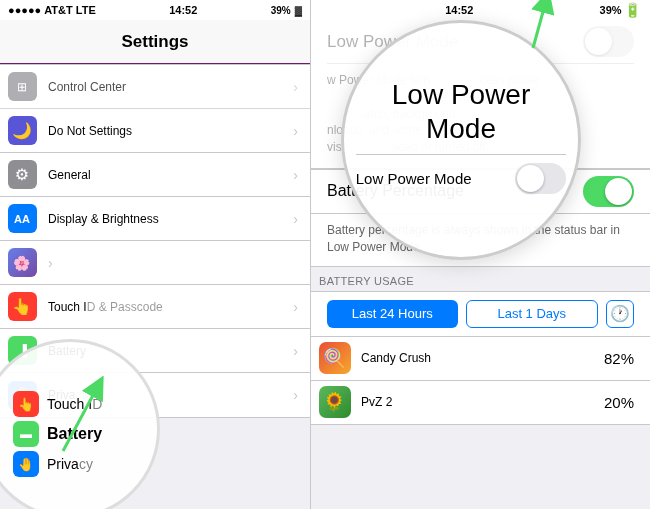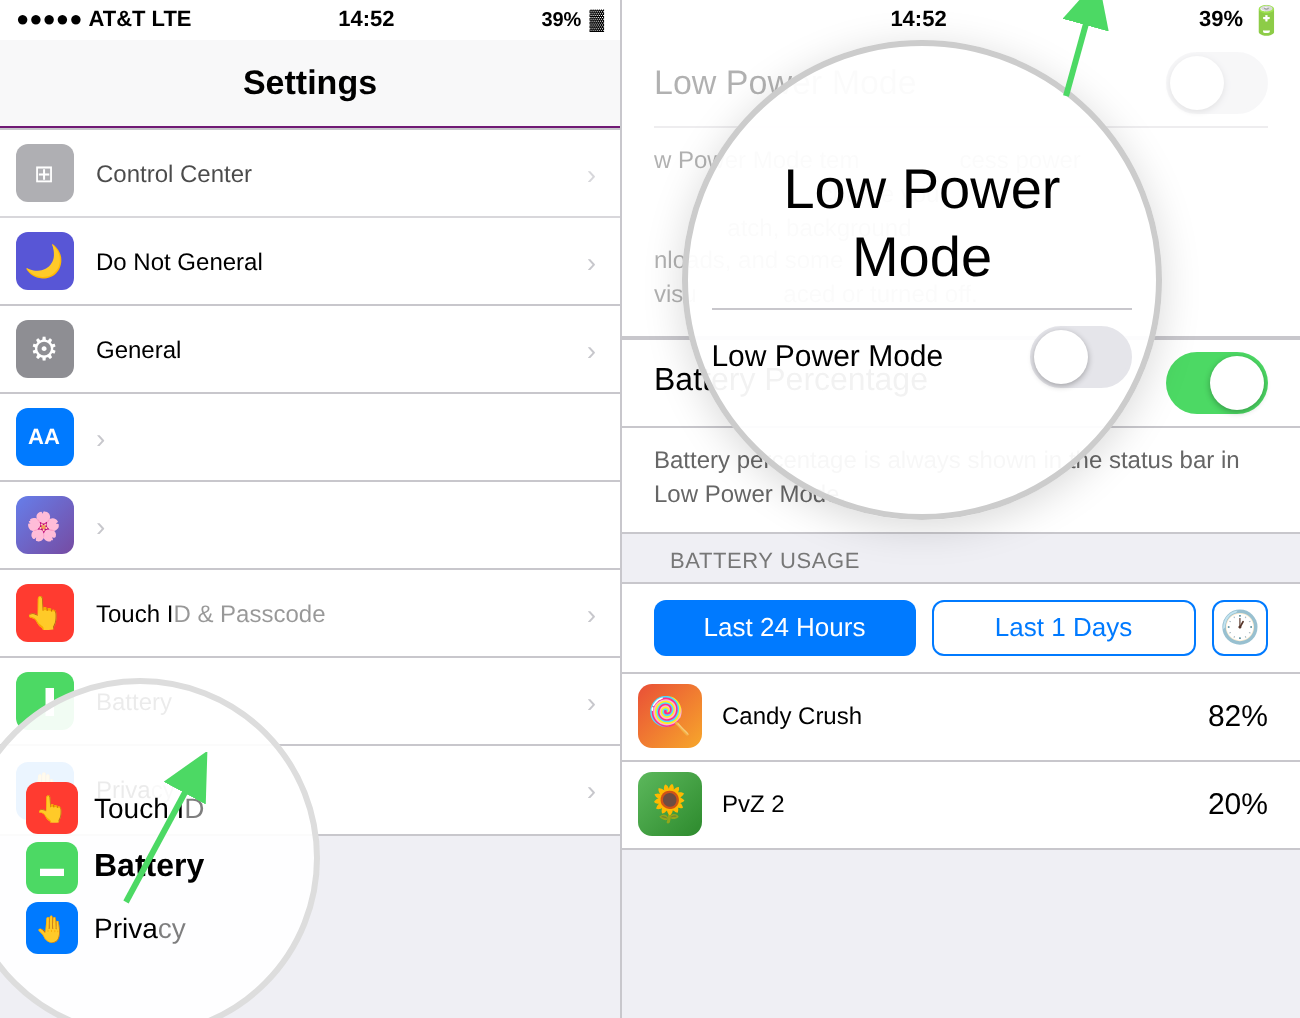--- a/index.html
+++ b/index.html
@@ -240,21 +240,21 @@
       font-size: 12px;
       color: #666;
       padding: 8px 16px 10px 16px;
       line-height: 1.4;
     }
 
     
     .section-header {
       font-size: 11px;
       color: #777;
-      padding: 8px 16px 4px 24px;
+      padding: 8px 16px 4px 8px;
       letter-spacing: 0.3px;
       text-transform: uppercase;
     }
 
     .usage-tabs-row {
       background: #fff;
       display: flex;
       align-items: center;
       padding: 8px 16px;
       gap: 8px;
@@ -388,40 +388,41 @@
         <span class="item-label">Control Center</span>
         <span class="item-chevron">›</span>
       </div>
 
       <div class="settings-item">
         <div class="item-icon">
           <div class="icon-box" style="background:#5856d6;">
             <span style="font-size:16px;">🌙</span>
           </div>
         </div>
-        <span class="item-label">Do Not General</span>
+        <span class="item-label">Do Not Settings</span>
         <span class="item-chevron">›</span>
       </div>
 
       <div class="settings-item">
         <div class="item-icon">
           <div class="icon-box" style="background:#8e8e93;">
             <span style="font-size:16px;">⚙</span>
           </div>
         </div>
         <span class="item-label">General</span>
         <span class="item-chevron">›</span>
       </div>
 
       <div class="settings-item">
         <div class="item-icon">
           <div class="icon-box" style="background:#007aff; font-size:11px; font-weight:700;">
             <span>AA</span>
           </div>
         </div>
+        <span class="item-label">Display &amp; Brightness</span>
         <span class="item-chevron">›</span>
       </div>
 
       <div class="settings-item">
         <div class="item-icon">
           <div class="icon-box" style="background: linear-gradient(135deg, #667eea 0%, #764ba2 100%);">
             <span style="font-size:14px;">🌸</span>
           </div>
         </div>
         <span class="item-chevron">›</span>

